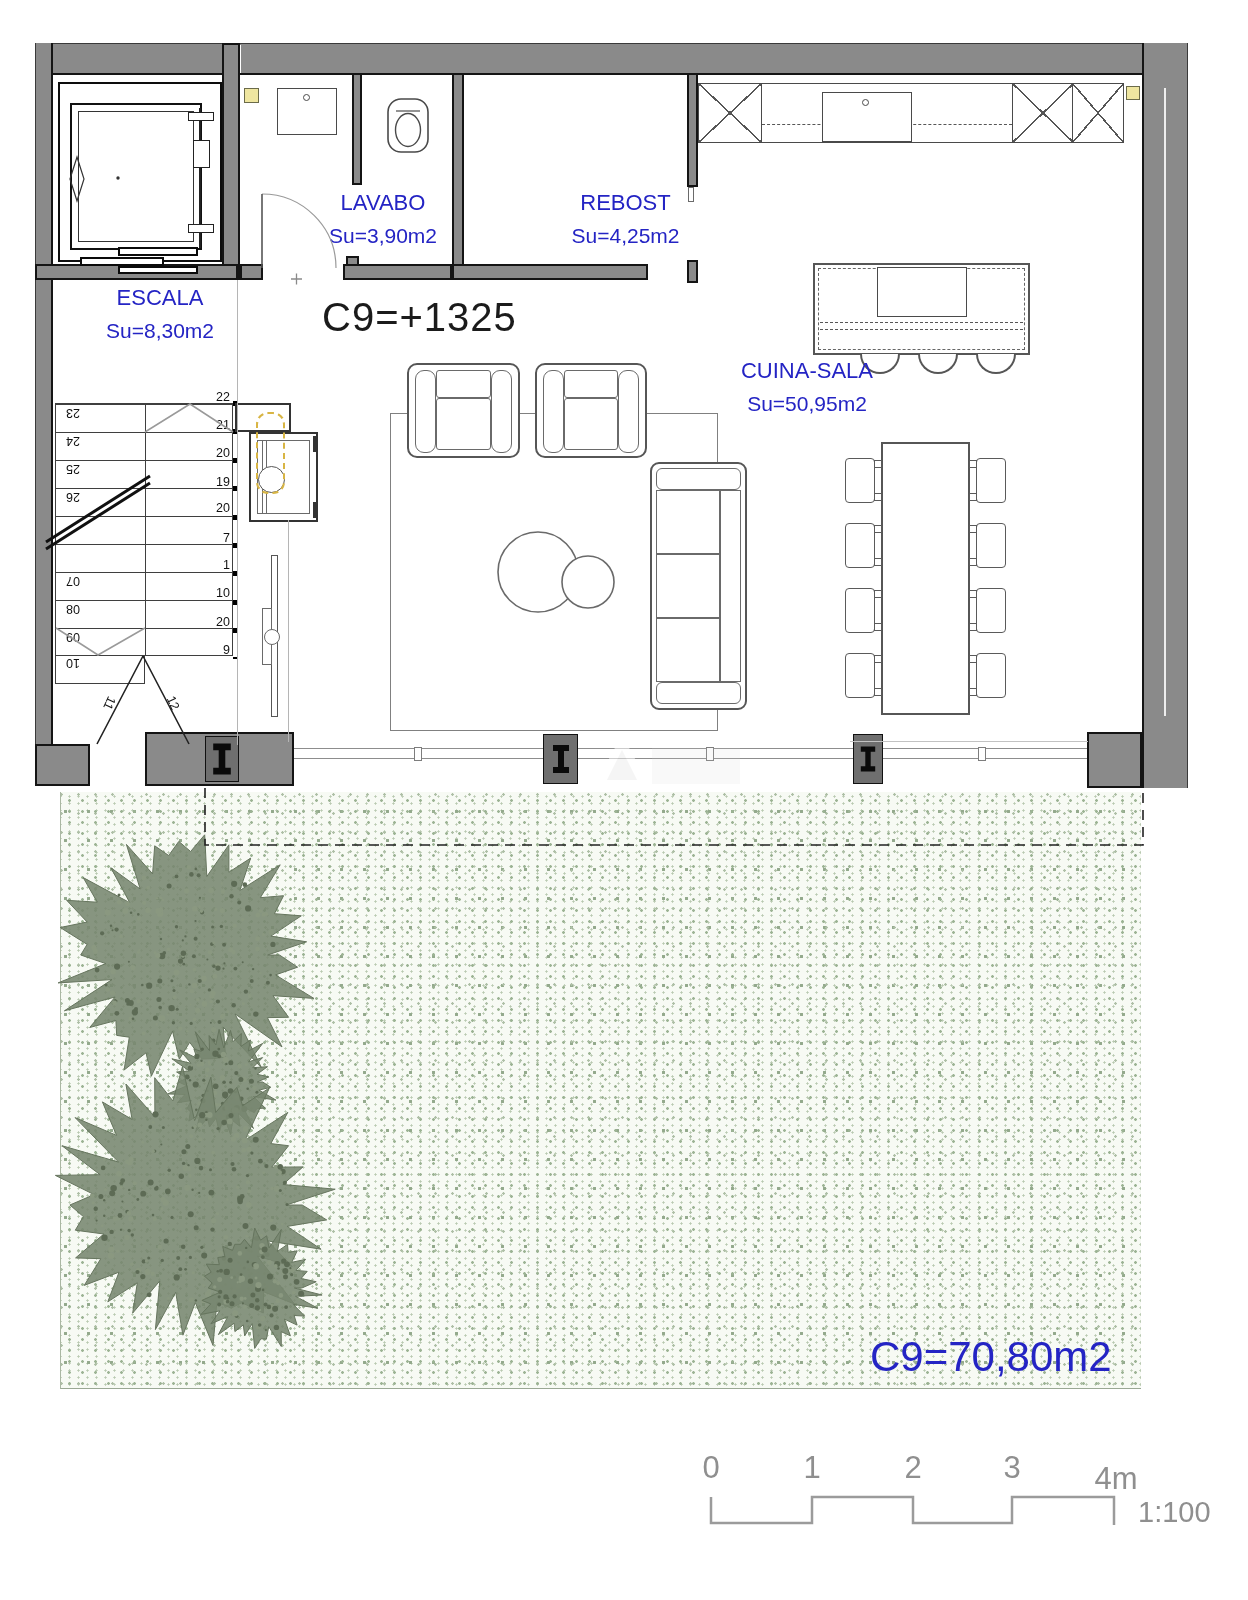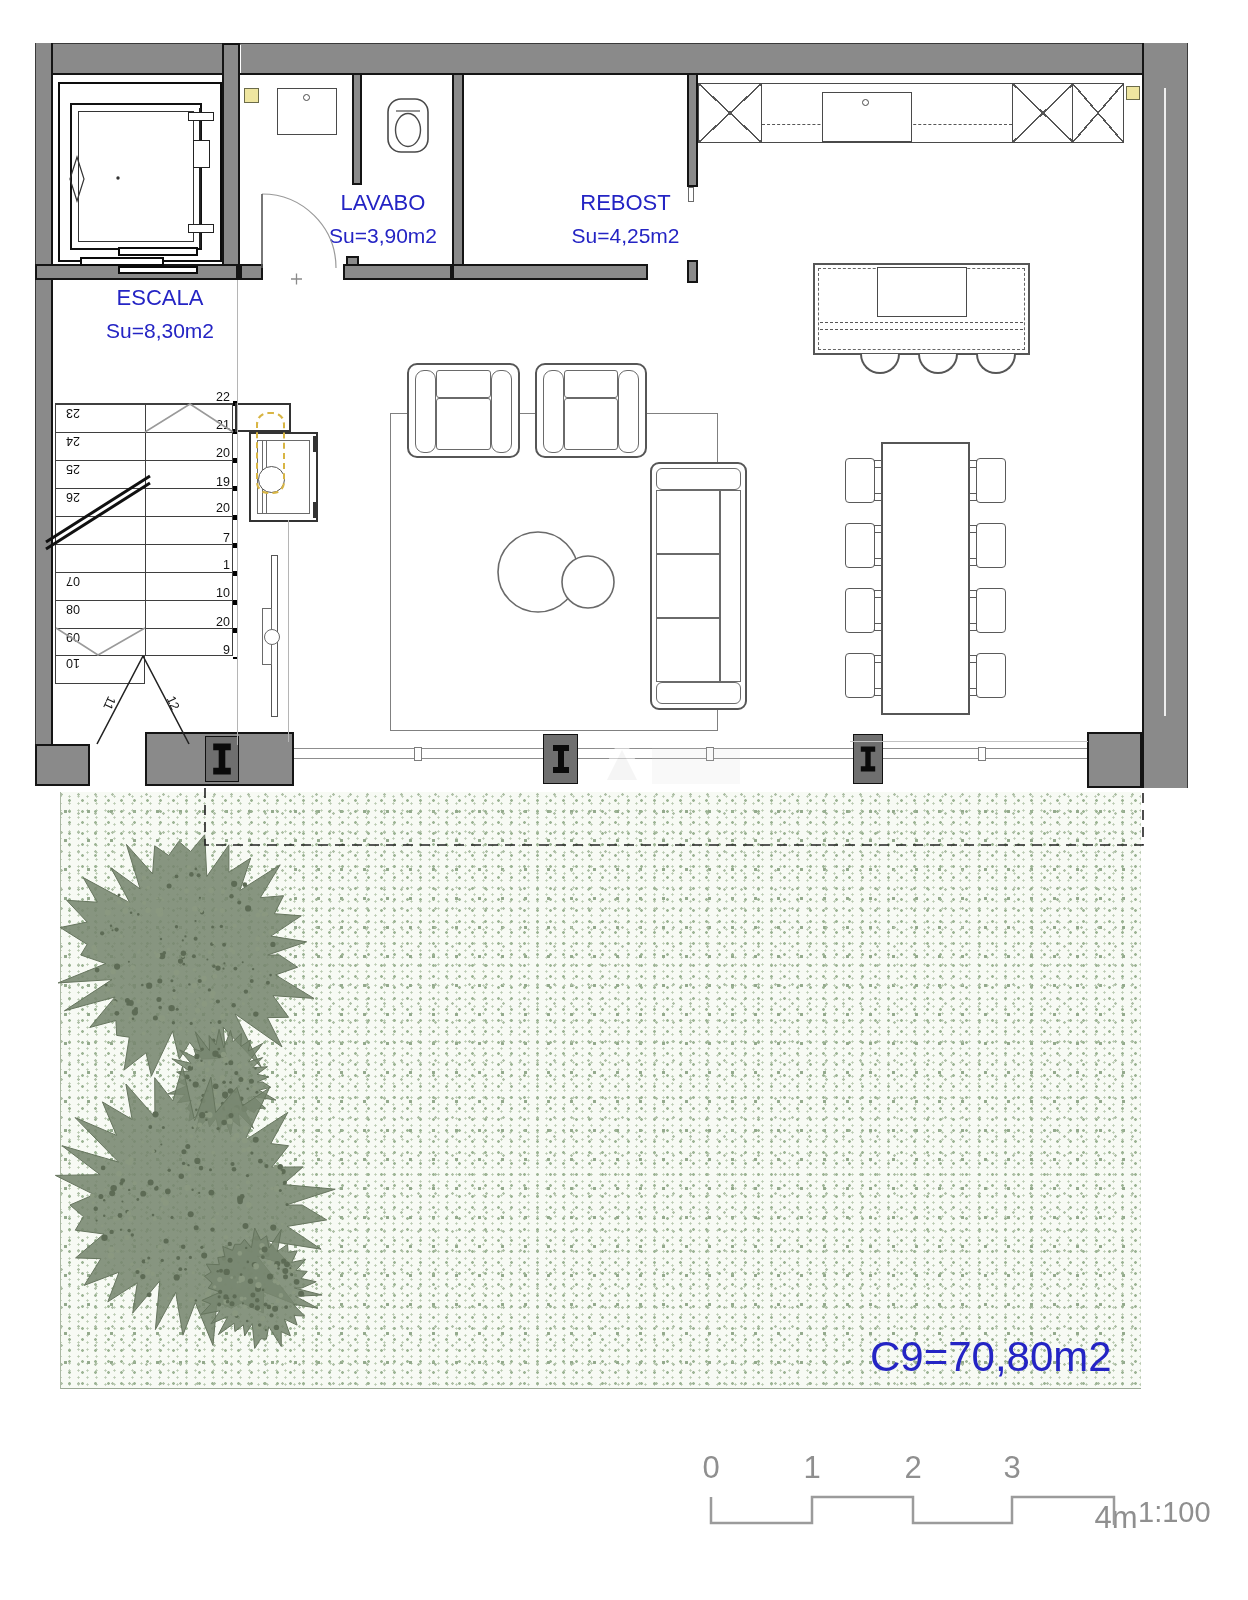--- a/index.html
+++ b/index.html
@@ -240,28 +240,33 @@
     <div class="rarea">Su=8,30m2</div>
   </div>
   <div class="roomlabel" style="left:318px;top:190px;width:130px;">
     <div class="rname">LAVABO</div>
     <div class="rarea">Su=3,90m2</div>
   </div>
   <div class="roomlabel" style="left:558px;top:190px;width:135px;">
     <div class="rname">REBOST</div>
     <div class="rarea">Su=4,25m2</div>
   </div>
-
+  <div class="roomlabel" style="left:722px;top:358px;width:170px;">
+    <div class="rname">CUINA-SALA</div>
+    <div class="rarea">Su=50,95m2</div>
+  </div>
+
+  <div class="biglabel" style="left:322px;top:295px;">C9=+1325</div>
   <div class="terrlabel" style="left:870px;top:1333px;text-align:center;">C9=70,80m2</div>
 
   <div class="scalelabel" style="left:696px;top:1450px;width:30px;">0</div>
   <div class="scalelabel" style="left:797px;top:1450px;width:30px;">1</div>
   <div class="scalelabel" style="left:898px;top:1450px;width:30px;">2</div>
   <div class="scalelabel" style="left:997px;top:1450px;width:30px;">3</div>
-  <div class="scalelabel" style="left:1089px;top:1500px;width:54px;">4m</div>
+  <div class="scalelabel" style="left:1089px;top:1461px;width:54px;">4m</div>
   <div class="scalelabel" style="left:1138px;top:1496px;width:90px;font-size:29px;text-align:left;">1:100</div>
 
   <svg id="ovl" width="1248" height="1600" viewBox="0 0 1248 1600">
 
     <g id="trees">
         <path d="M279.5 955.0L297.6 967.2L275.5 974.9L313.9 998.4L273.0 995.7L288.6 1017.3L267.4 1017.6L282.0 1046.9L235.0 1013.9L261.5 1067.8L223.3 1027.2L225.6 1057.0L213.8 1058.6L202.0 1059.0L189.7 1042.3L179.3 1059.2L172.5 1031.2L151.4 1076.1L146.0 1052.8L124.1 1070.0L129.3 1037.2L116.7 1035.4L115.9 1020.5L89.7 1027.5L115.1 997.0L64.4 1010.8L112.0 979.6L58.1 982.9L105.8 963.6L80.7 955.0L87.1 944.4L60.2 927.5L87.1 922.0L66.7 900.3L97.3 902.2L83.2 877.6L129.8 902.7L110.8 867.7L140.2 889.0L126.4 844.4L152.6 873.8L154.7 845.8L168.7 855.5L178.8 841.4L190.6 851.5L204.7 834.8L206.8 876.5L228.9 844.8L228.9 872.2L250.7 858.1L239.8 890.5L280.2 864.8L260.3 897.7L283.6 895.7L274.4 913.7L301.3 915.8L270.9 936.1L306.6 941.8L267.6 955.0Z" fill="#78866f" fill-opacity="0.88" stroke="#66755e" stroke-width="1"></path>
         <circle cx="245.9" cy="991.6" r="2.2" fill="#5d6b55"></circle>
         <circle cx="167.7" cy="1014.6" r="1.2" fill="#8a9880"></circle>
         <circle cx="194.5" cy="985.7" r="2.9" fill="#8a9880"></circle>
         <circle cx="119.0" cy="894.9" r="1.5" fill="#5d6b55"></circle>

